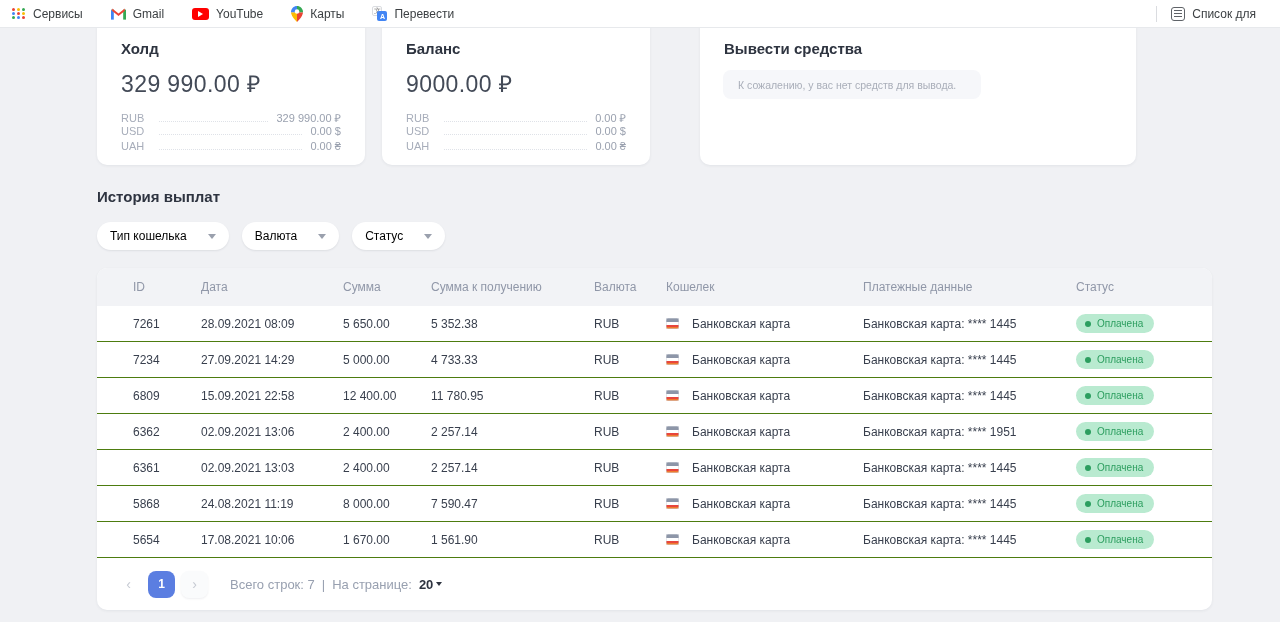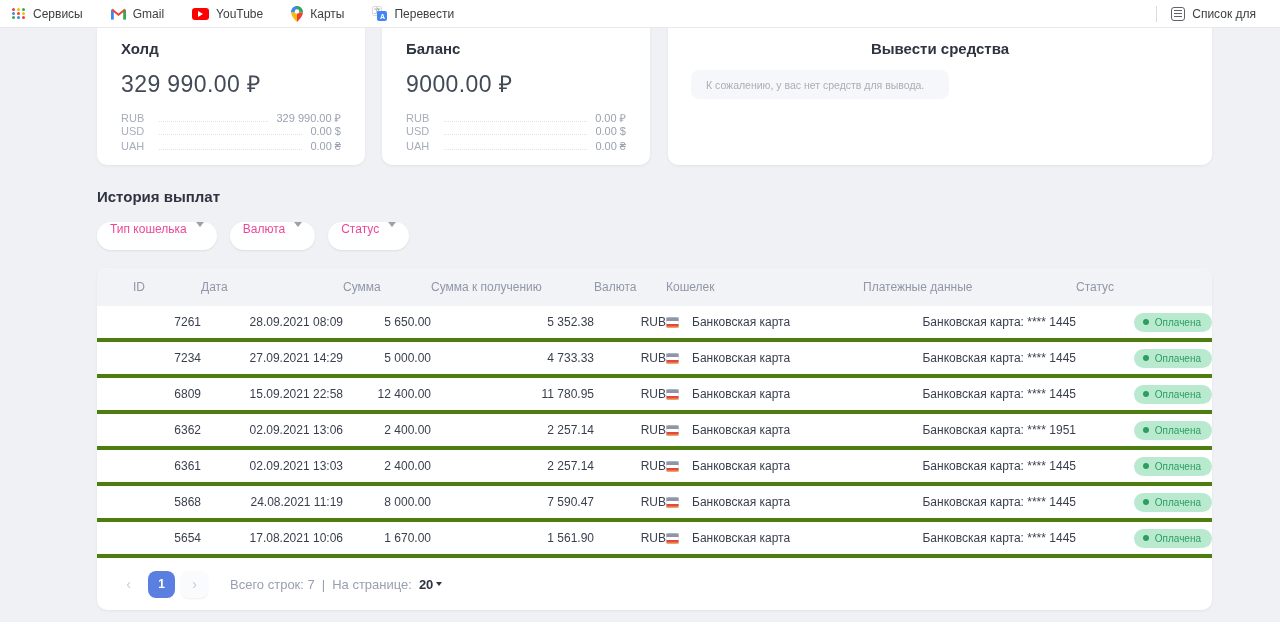--- a/index.html
+++ b/index.html
@@ -39,49 +39,49 @@
     flex-direction:column; gap:2px; padding:2px; }
   .rl-ic i{ display:block; width:100%; height:1.4px; background:#5f6368; }
 
   
   .page{ position:absolute; top:28px; left:0; right:0; bottom:0; background:#f0f1f4; }
 
   .card{ position:absolute; background:#fff; border-radius:10px;
     box-shadow:0 1px 3px rgba(45,55,75,.07); }
   #card-hold    { left:97px;  top:-10px; width:268px; height:147px; }
   #card-balance { left:382px; top:-10px; width:268px; height:147px; }
-  #card-withdraw{ left:668px; top:-10px; width:544px; height:147px;text-align:center; }
+  #card-withdraw{ left:700px; top:-10px; width:436px; height:147px; }
   .card-inner{ padding:22px 24px 0 24px; }
   .card-title{ font-size:15px; font-weight:700; color:#2e3440; }
   .big-amount{ margin-top:10px; font-size:23px; font-weight:500; color:#434a57; letter-spacing:.4px; }
   .cur-rows{ margin-top:11px; }
   .cur-row{ display:flex; align-items:baseline; height:15px; font-size:11px; }
   .cur-label{ color:#a7adba; width:30px; }
   .cur-line{ flex:1; border-bottom:1px dotted #dfe2e8; margin:0 8px 3px 8px; }
   .cur-val{ color:#9aa1af; }
   .withdraw-notice{ margin:13px 0 0 -1px; width:258px; height:29px; background:#f6f7fa;
     border-radius:8px; display:flex; align-items:center; padding-left:15px;
     font-size:10.5px; color:#a9aeb9; }
 
   
   .history-title{ position:absolute; left:97px; top:160px; font-size:15px; font-weight:700; color:#2e3440; }
   .filters{ position:absolute; left:97px; top:194px; display:flex; gap:13px; }
-  .pill{ height:28px; background:#fff; border-radius:14px; display:inline-flex; align-items:flex-start;
-    padding:0 13px; font-size:12px; color:#ec4899; gap:9px; cursor:pointer;
+  .pill{ height:28px; background:#fff; border-radius:14px; display:inline-flex; align-items:center;
+    padding:0 13px; font-size:12px; color:#000000; gap:21px; cursor:pointer;
     box-shadow:0 1px 2px rgba(45,55,75,.10); }
   .chev-down{ width:0; height:0; border-left:4px solid transparent; border-right:4px solid transparent;
     border-top:5px solid #9aa0ad; }
 
   
   .table-card{ position:absolute; left:97px; top:240px; width:1115px; height:342px;
     background:#fff; border-radius:10px; box-shadow:0 1px 3px rgba(45,55,75,.07); overflow:hidden; }
   .tgrid{ display:grid; grid-template-columns:68px 142px 88px 163px 72px 197px 213px 1fr;
     align-items:center; padding-left:36px; }
   .thead{ height:38px; background:#f2f3f6; font-size:12px; color:#9097a8; }
-  .trow{ height:36px; font-size:12px; color:#383f4d; border-bottom:4px solid #4d7c0f; background:#fff;text-align:right; }
+  .trow{ height:36px; font-size:12px; color:#383f4d; border-bottom:1px solid #4d7c0f; background:#fff; }
   .wallet-cell{ display:flex; align-items:center; gap:13px; }
   .card-ic{ width:13px; height:11px; border-radius:2px; flex:0 0 auto;
     background:linear-gradient(180deg,#8d96a8 0 36%,#ffffff 36% 60%,#e8463c 60% 82%,#f07b2e 82% 100%);
     box-shadow:0 0 0 .5px #ccd0d8 inset; }
   .badge{ display:inline-flex; align-items:center; gap:6px; background:#b9ead0; color:#2c9e5f;
     font-size:10px; padding:4px 11px 4px 9px; border-radius:11px; }
   .badge .dot{ width:6px; height:6px; border-radius:50%; background:#2c9e5f; }
 
   
   .pagination{ display:flex; align-items:center; height:52px; padding-left:18px; }

